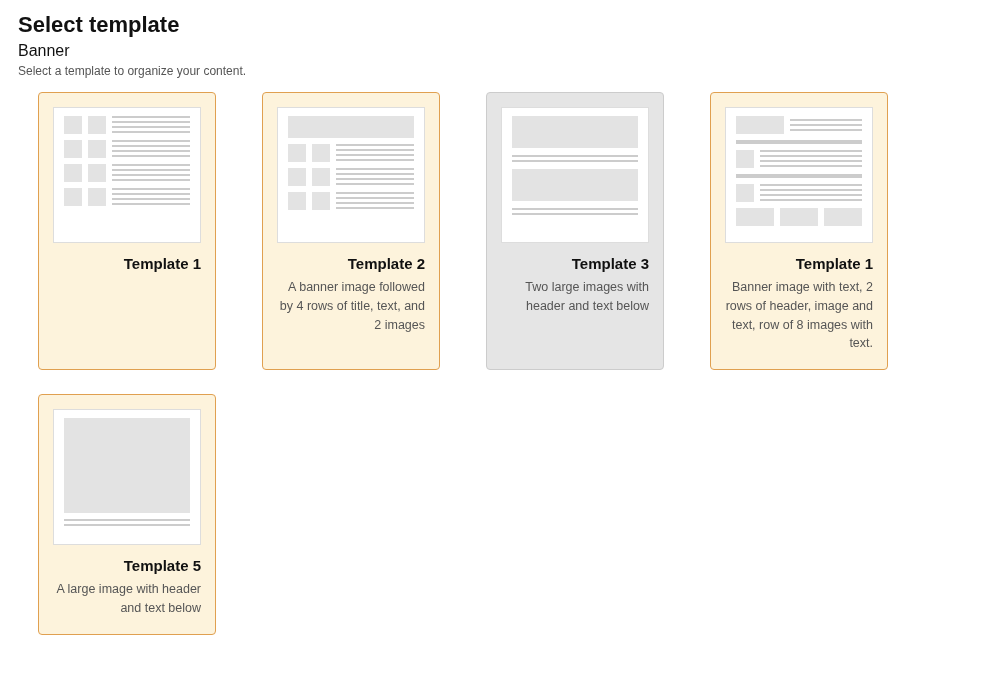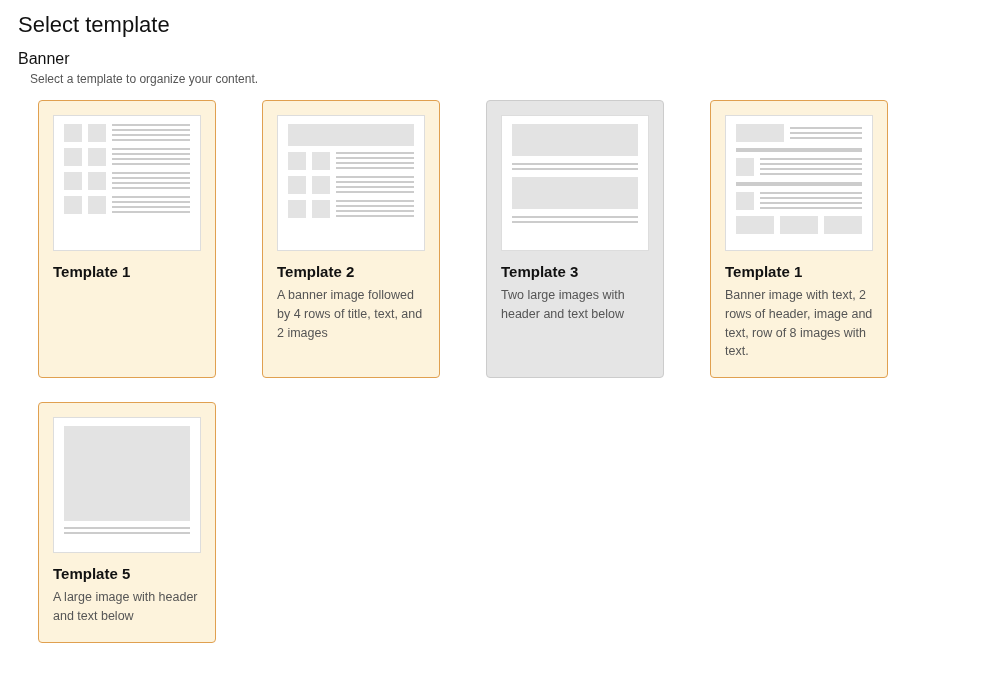--- a/index.html
+++ b/index.html
@@ -8,41 +8,41 @@
       padding: 0;
     }
     body {
       font-family: -apple-system, BlinkMacSystemFont, "Segoe UI", Arial, sans-serif;
       background: #fff;
       color: #111;
       padding: 12px 18px;
     }
     .page-title {
       font-size: 22px;
-      font-weight: 400;
-      margin-bottom: 12px;
+      font-weight: 700;
+      margin-bottom: 4px;
     }
     .page-subtitle {
       font-size: 16px;
       font-weight: 400;
       color: #111;
       margin-bottom: 4px;
     }
     .page-hint {
       font-size: 12px;
       color: #555;
       margin-bottom: 14px;
-      margin-left: 12px;
     }
     .template-grid {
       display: flex;
       flex-wrap: wrap;
       gap: 46px;
       row-gap: 24px;
       padding-left: 20px;
+      text-align: right;
     }
     .template-card {
       width: 178px;
       border: 1px solid #ccc;
       border-radius: 4px;
       padding: 14px 14px 16px 14px;
       cursor: pointer;
       background: #e5e5e5;
     }
     .template-card.selected {

